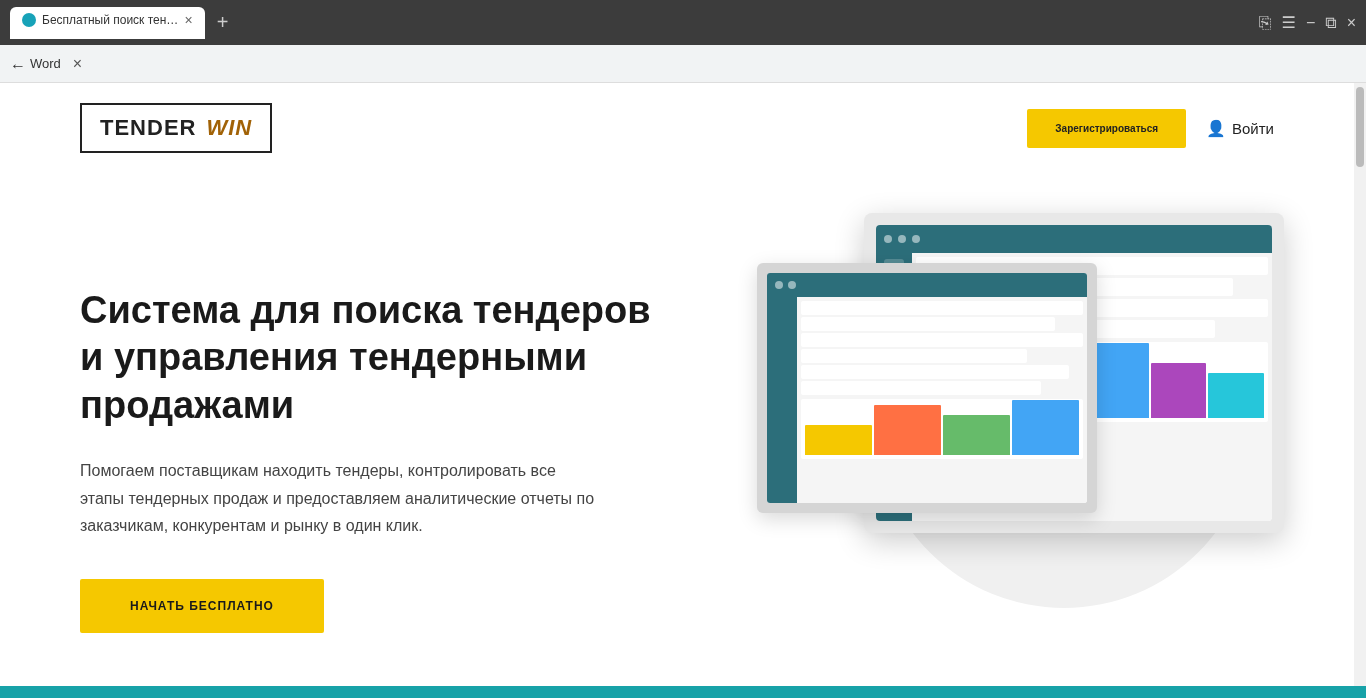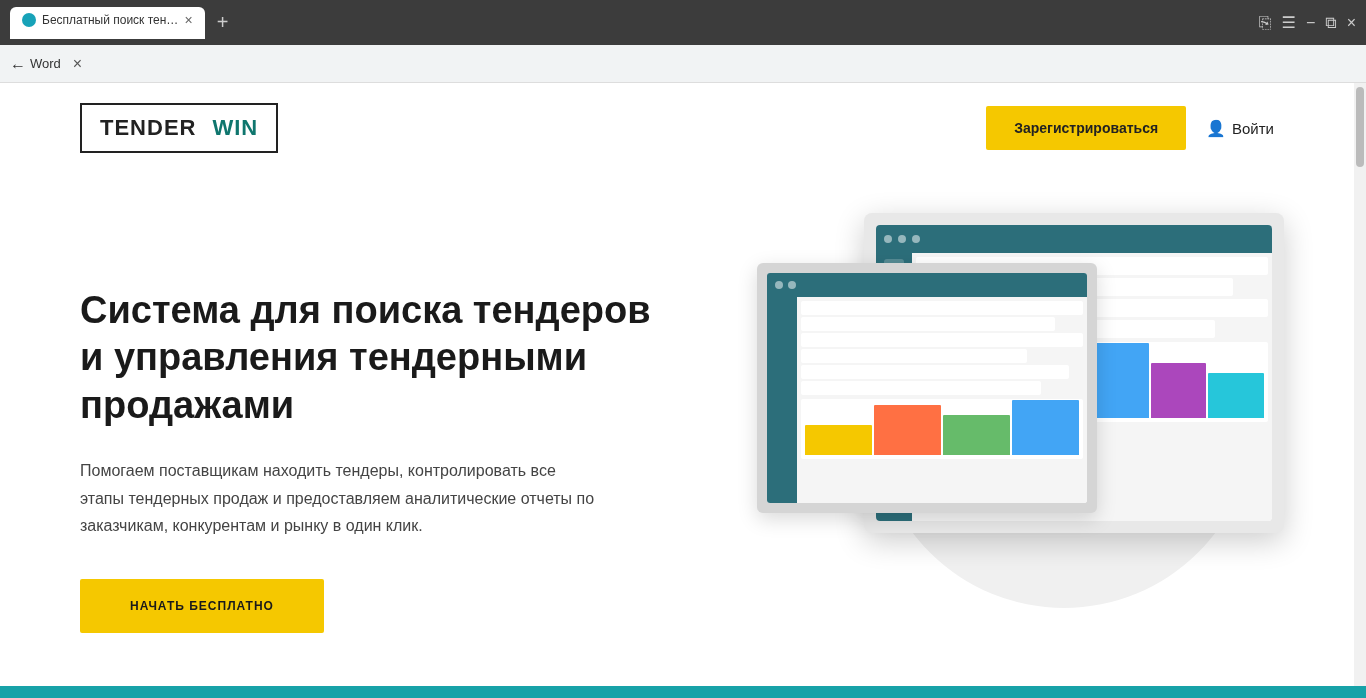--- a/index.html
+++ b/index.html
@@ -125,45 +125,46 @@
       align-items: center;
       justify-content: space-between;
       padding: 20px 80px;
       background: #fff;
     }
     .logo-box {
       border: 2px solid #222;
       padding: 10px 18px;
       display: inline-flex;
       align-items: center;
-      gap: 16px;
+      gap: 10px;
     }
     .logo-tender {
       font-size: 22px;
       font-weight: 700;
       color: #222;
       letter-spacing: 1px;
     }
     .logo-win {
       font-size: 22px;
       font-weight: 700;
-      color: #0f766e;
+      color: #a16207;
+      font-style: italic;
       letter-spacing: 1px;
     }
     .header-actions {
       display: flex;
       align-items: center;
       gap: 20px;
     }
     .register-btn {
       background: #f5c800;
       color: #222;
       border: none;
       padding: 14px 28px;
-      font-size: 14px;
+      font-size: 10px;
       font-weight: 600;
       cursor: pointer;
       border-radius: 2px;
     }
     .login-btn {
       display: flex;
       align-items: center;
       gap: 6px;
       color: #222;
       font-size: 15px;

